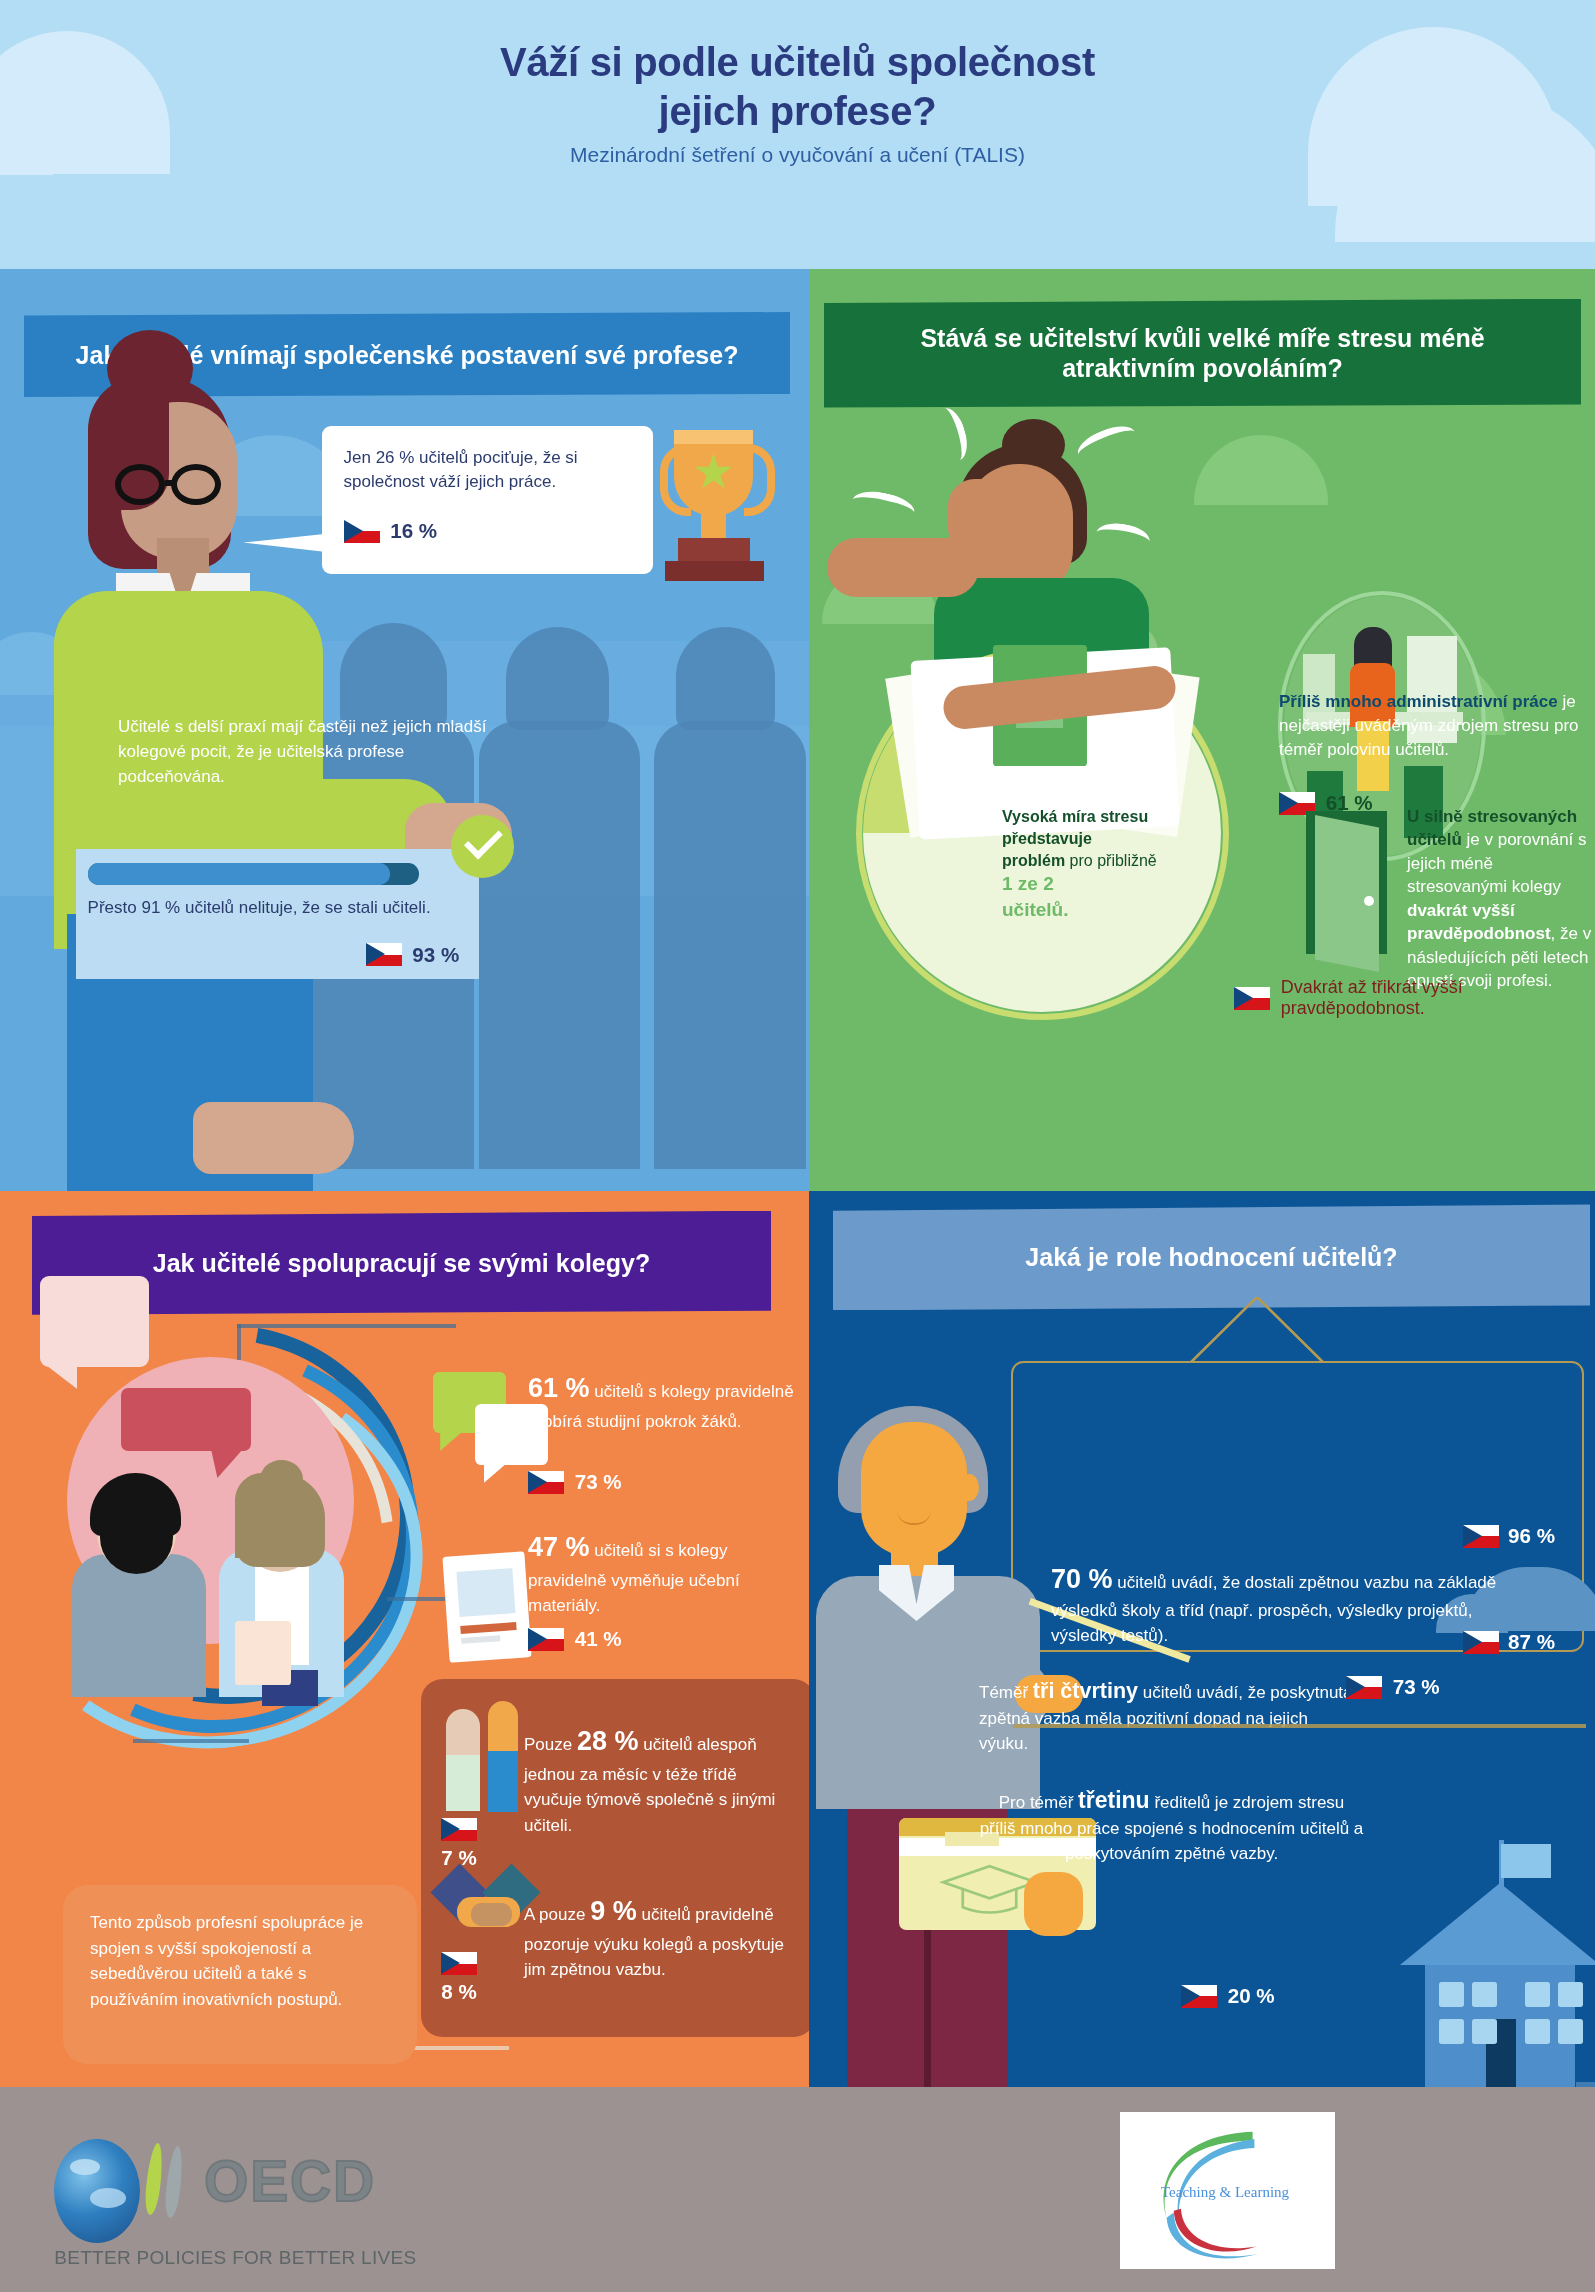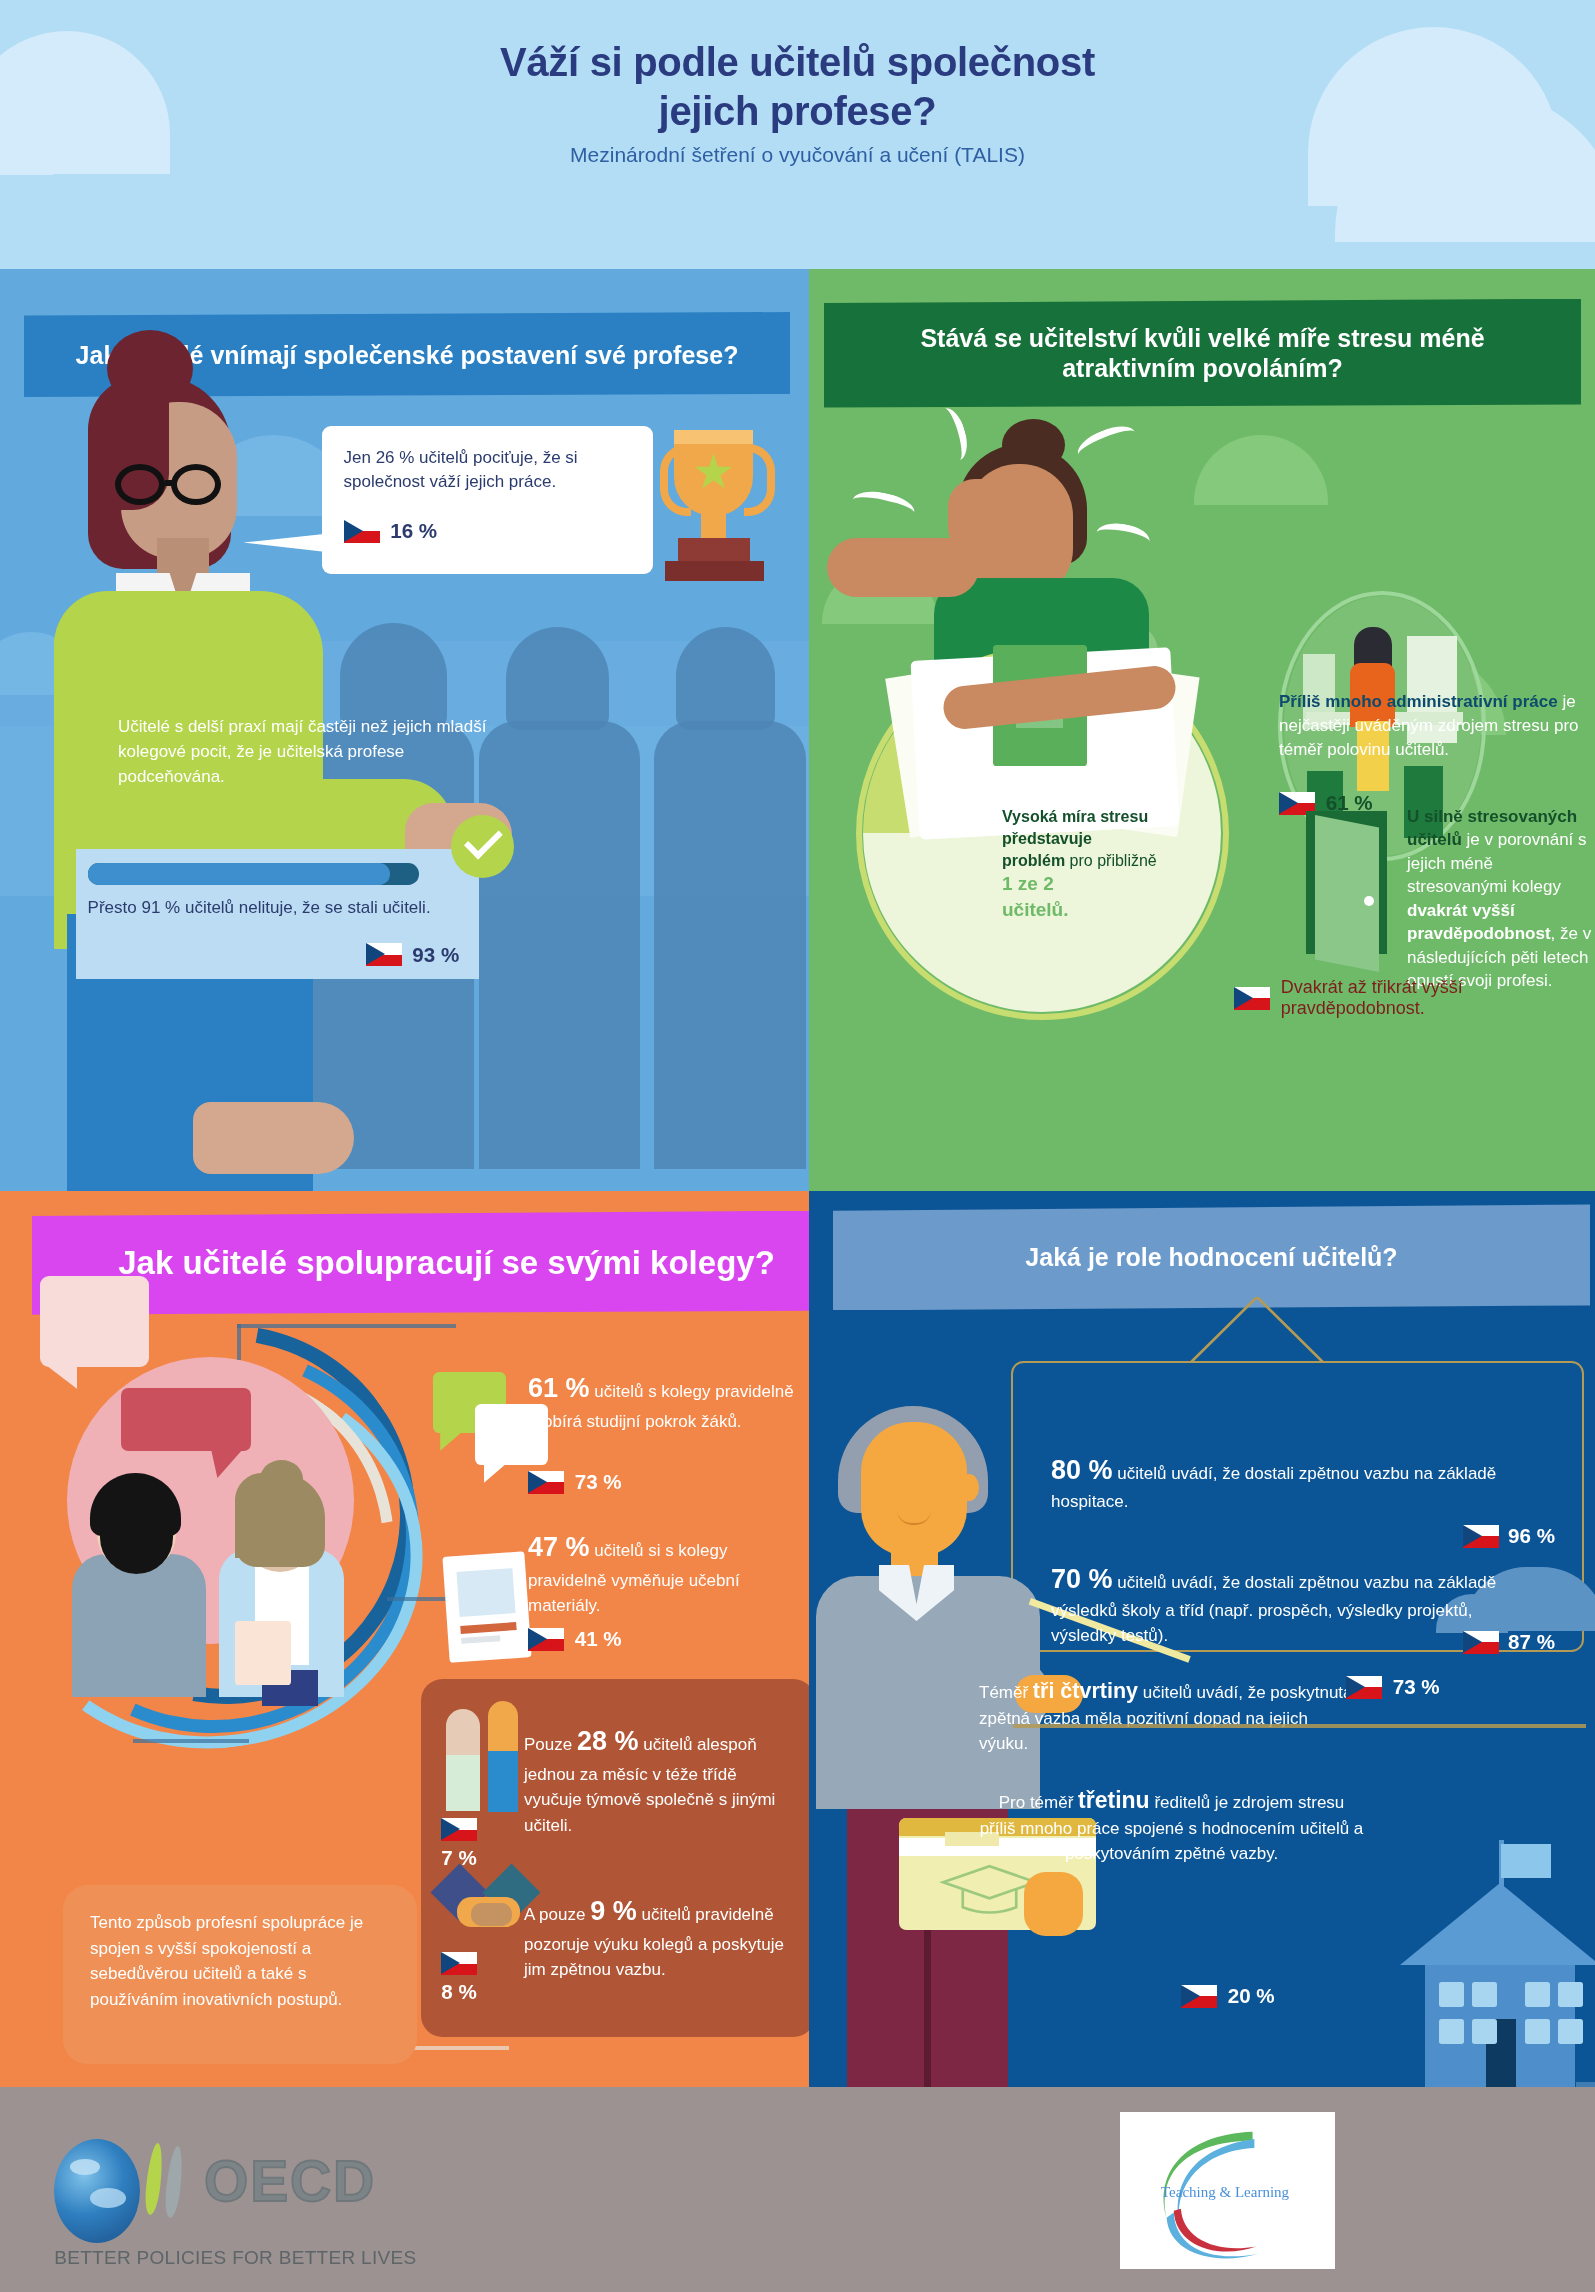--- a/index.html
+++ b/index.html
@@ -28,22 +28,22 @@
   .q-bl{left:0;top:1191px;width:809px;height:896px;background:#f28548;}
   .q-br{left:809px;top:1191px;width:786px;height:896px;background:#0b5596;}
 
   
   .banner{position:absolute;color:#fff;font-weight:bold;text-align:center;
     display:flex;align-items:center;justify-content:center;line-height:1.2;}
   .banner.tl{left:24px;top:43px;width:766px;height:85px;background:#2a80c2;font-size:25px;
     clip-path:polygon(0 3.6px,100% 0,100% 82px,0 100%);}
   .banner.tr{left:15px;top:29.6px;width:757px;height:109px;background:#17713a;font-size:25px;
     clip-path:polygon(0 4.5px,100% 0,100% 106px,0 100%);}
-  .banner.bl{left:32px;top:19.7px;width:739px;height:104px;background:#d946ef;font-size:33px;
-    clip-path:polygon(0 5.4px,100% 0,100% 100px,0 100%);padding-left:45px;}
+  .banner.bl{left:32px;top:19.7px;width:739px;height:104px;background:#4c1d95;font-size:25px;
+    clip-path:polygon(0 5.4px,100% 0,100% 100px,0 100%);}
   .banner.br{left:24px;top:13.4px;width:757px;height:106px;background:#6b9acb;font-size:25px;
     clip-path:polygon(0 6.3px,100% 0,100% 101px,0 100%);}
 
   
   .tl-cloud1{position:absolute;left:193px;top:166px;width:161px;height:81px;background:#74b6e4;border-radius:81px 81px 0 0;}
   .tl-cloud1b{position:absolute;left:157px;top:197px;width:81px;height:50px;background:#74b6e4;border-radius:45px 45px 0 0;}
   .tl-cloud2{position:absolute;left:-27px;top:363px;width:116px;height:63px;background:#74b6e4;border-radius:63px 63px 0 0;}
   .tl-band{position:absolute;left:0;top:457px;width:809px;height:170px;background:#74b6e4;opacity:.55;}
   .tl-band2{position:absolute;left:0;top:372px;width:809px;height:85px;background:#6fb0e0;opacity:.5;}
   .shadowfig{position:absolute;background:#4e86b6;opacity:.85;}
@@ -574,24 +574,20 @@
         <div class="t-folder-band"></div>
         <div class="t-folder-tab"></div>
       <svg class="t-cap" viewBox="0 0 120 62">
         <polygon points="8,20 60,2 112,20 60,38" fill="none" stroke="#9cc97f" stroke-width="3"></polygon>
         <path d="M30 28 L30 48 Q60 60 90 48 L90 28" fill="none" stroke="#9cc97f" stroke-width="3"></path>
         <line x1="112" y1="20" x2="112" y2="52" stroke="#9cc97f" stroke-width="3"></line>
       </svg>
       <div class="t-hand2"></div>
     </div>
 
-    <div class="br-stat" style="left:242px;top:260px;width:497px;">
-      <span class="big">80 %</span>
-      <span>učitelů uvádí, že dostali zpětnou vazbu na základě hospitace.</span>
-    </div>
     <div style="position:absolute;right:40px;top:333px;display:flex;align-items:center;gap:9px;">
       <span class="flag">
           <span class="wh"></span>
           <span class="rd"></span>
           <span class="bl"></span>
         </span>
       <span class="flag-val" style="color:#fff;">96 %</span>
     </div>
 
     <div class="br-stat" style="left:242px;top:369px;width:488px;">

